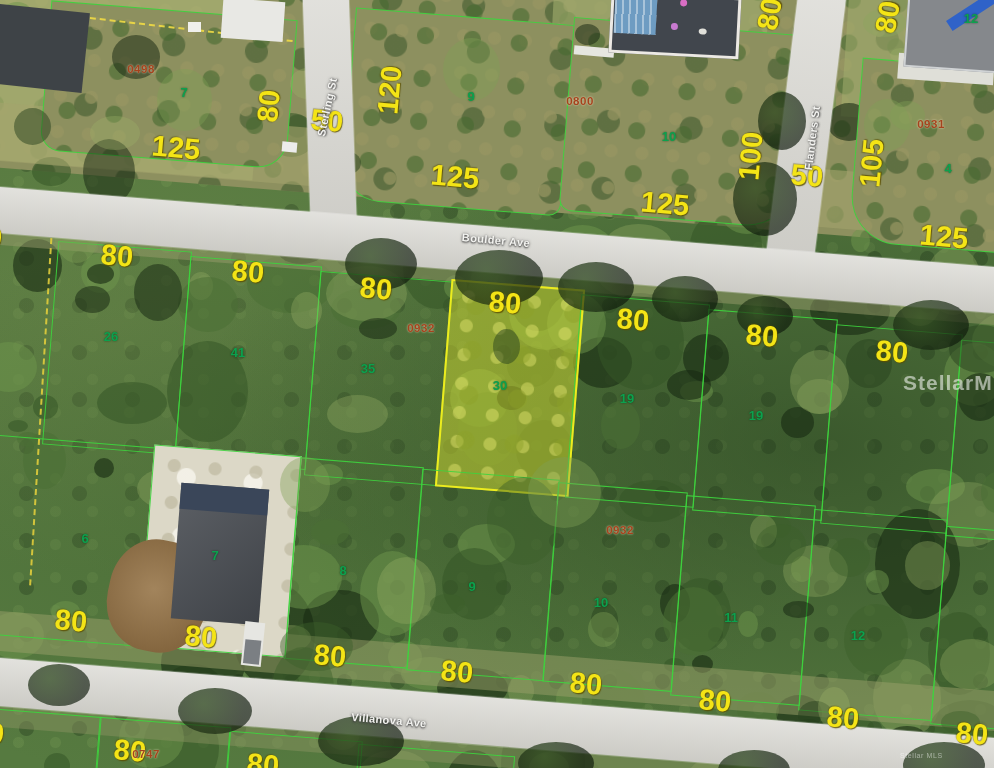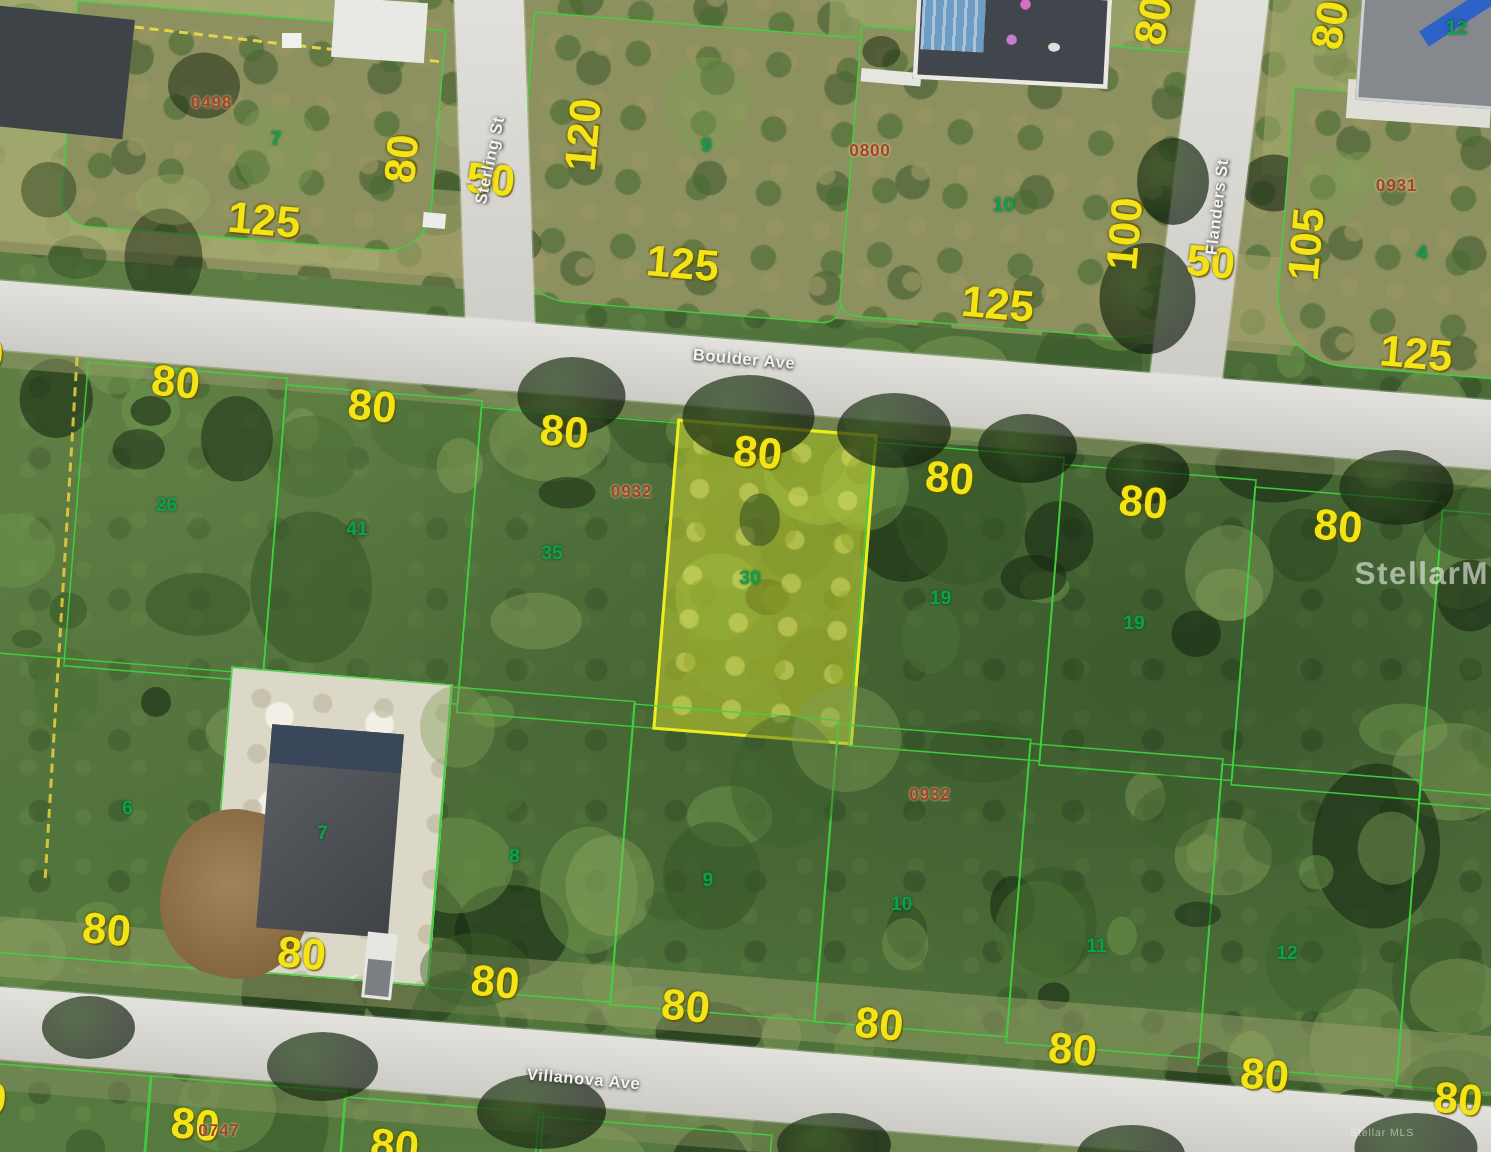--- a/index.html
+++ b/index.html
@@ -373,21 +373,21 @@
       <span class="lbl lot" style="left: 238px; top: 352px; --r: 0deg;">41</span>
       <span class="lbl lot" style="left: 368px; top: 368px; --r: 0deg;">35</span>
       <span class="lbl lot" style="left: 500px; top: 385px; --r: 0deg;">30</span>
       <span class="lbl lot" style="left: 627px; top: 398px; --r: 0deg;">19</span>
       <span class="lbl lot" style="left: 756px; top: 415px; --r: 0deg;">19</span>
       <span class="lbl lot" style="left: 85px; top: 538px; --r: 0deg;">6</span>
       <span class="lbl lot" style="left: 215px; top: 555px; --r: 0deg;">7</span>
       <span class="lbl lot" style="left: 343px; top: 570px; --r: 0deg;">8</span>
       <span class="lbl lot" style="left: 472px; top: 586px; --r: 0deg;">9</span>
       <span class="lbl lot" style="left: 601px; top: 602px; --r: 0deg;">10</span>
-      <span class="lbl lot" style="left: 731px; top: 630px; --r: 0deg;">11</span>
+      <span class="lbl lot" style="left: 731px; top: 617px; --r: 0deg;">11</span>
       <span class="lbl lot" style="left: 858px; top: 635px; --r: 0deg;">12</span>
       <span class="lbl street" style="left: 496px; top: 240px; --r: 5deg;">Boulder Ave</span>
       <span class="lbl street" style="left: 327px; top: 107px; --r: -78deg;">Sterling St</span>
       <span class="lbl street" style="left: 812px; top: 138px; --r: -83deg;">Flanders St</span>
       <span class="lbl street" style="left: 389px; top: 720px; --r: 5deg;">Villanova Ave</span>
     </div>
 
   <div class="wm" style="left:903px;top:371px;">StellarMLS</div>
   <div class="wm2" style="left:900px;top:752px;">Stellar MLS</div>
 

